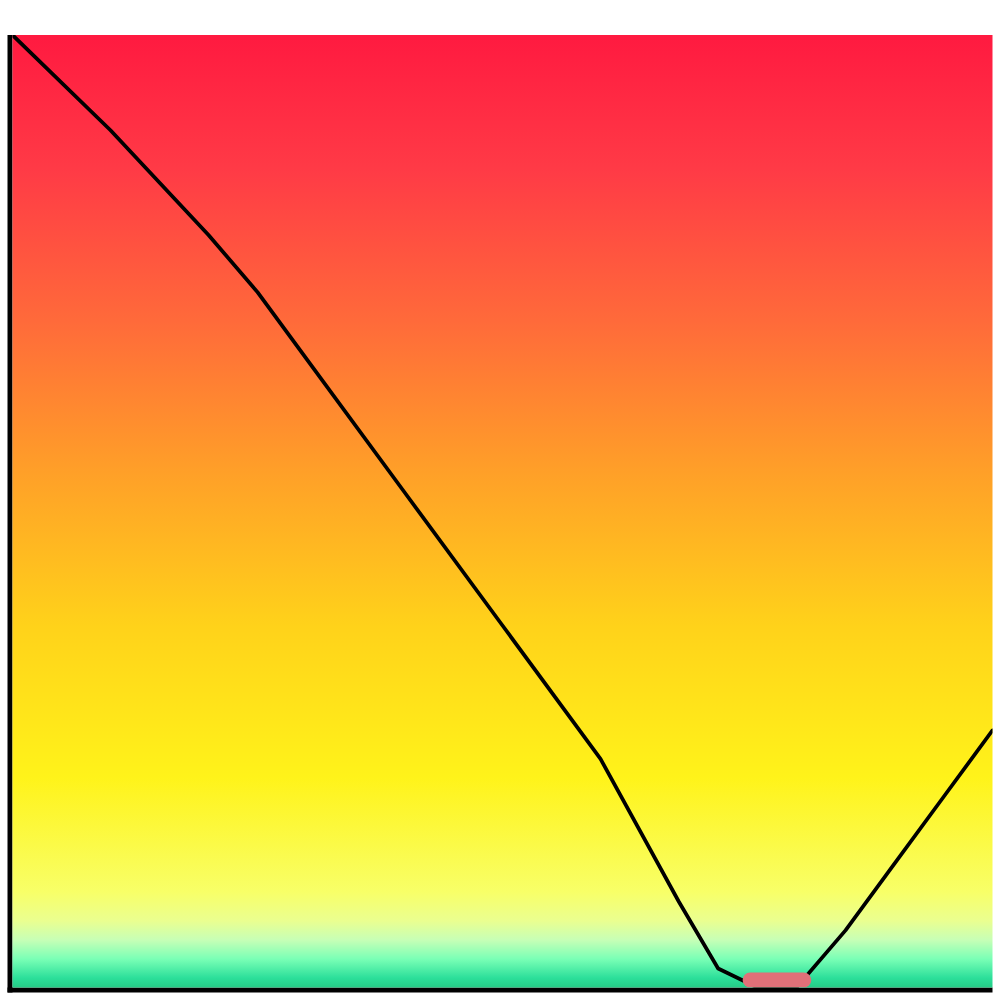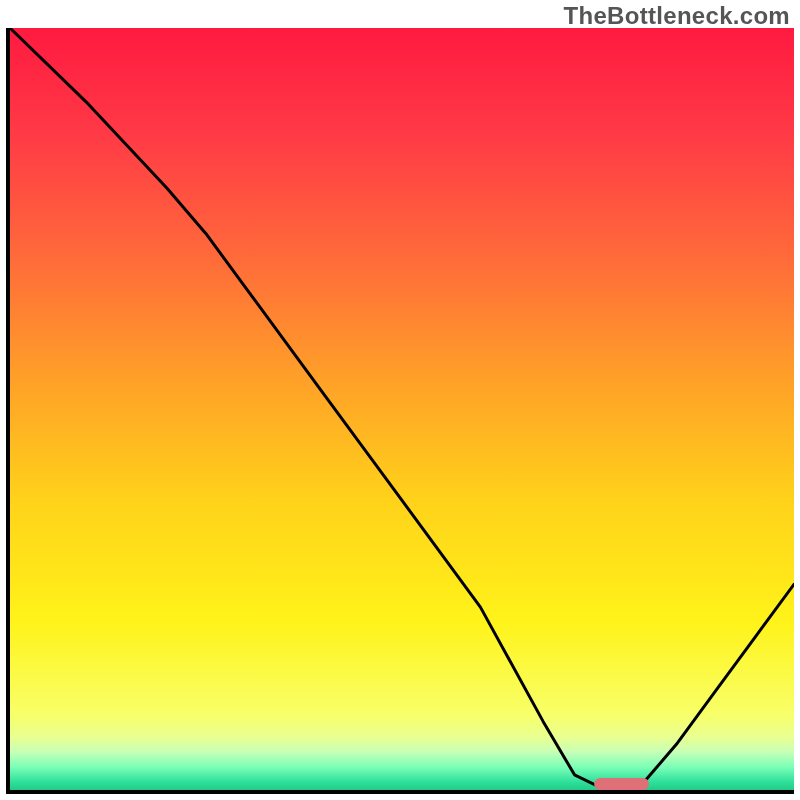--- a/index.html
+++ b/index.html
@@ -69,21 +69,20 @@
   }
   .marker {
     fill: #e07078;
     stroke: none;
   }
 </style>
 </head>
 <body>
 
 <div class="container">
-  <div class="watermark">TheBottleneck.com</div>
 
   <div class="plot-frame">
     <div class="gradient-bg"></div>
     <svg class="overlay" viewBox="0 0 784 762" preserveAspectRatio="none">
       <path class="curve" d="M0.0 0.0 L78.4 76.2 L156.8 160.0 L196.0 205.7 L235.2 259.1 L313.6 365.8 L392.0 472.4 L470.4 579.1 L533.1 693.4 L564.5 746.8 L595.8 762.0 L627.2 762.0 L666.4 716.3 L705.6 662.9 L744.8 609.6 L784.0 556.3"></path>
       <rect class="marker" x="584.1" y="750.0" width="54.9" height="12.0" rx="6" ry="6"></rect>
     </svg>
   </div>
 </div>
 

